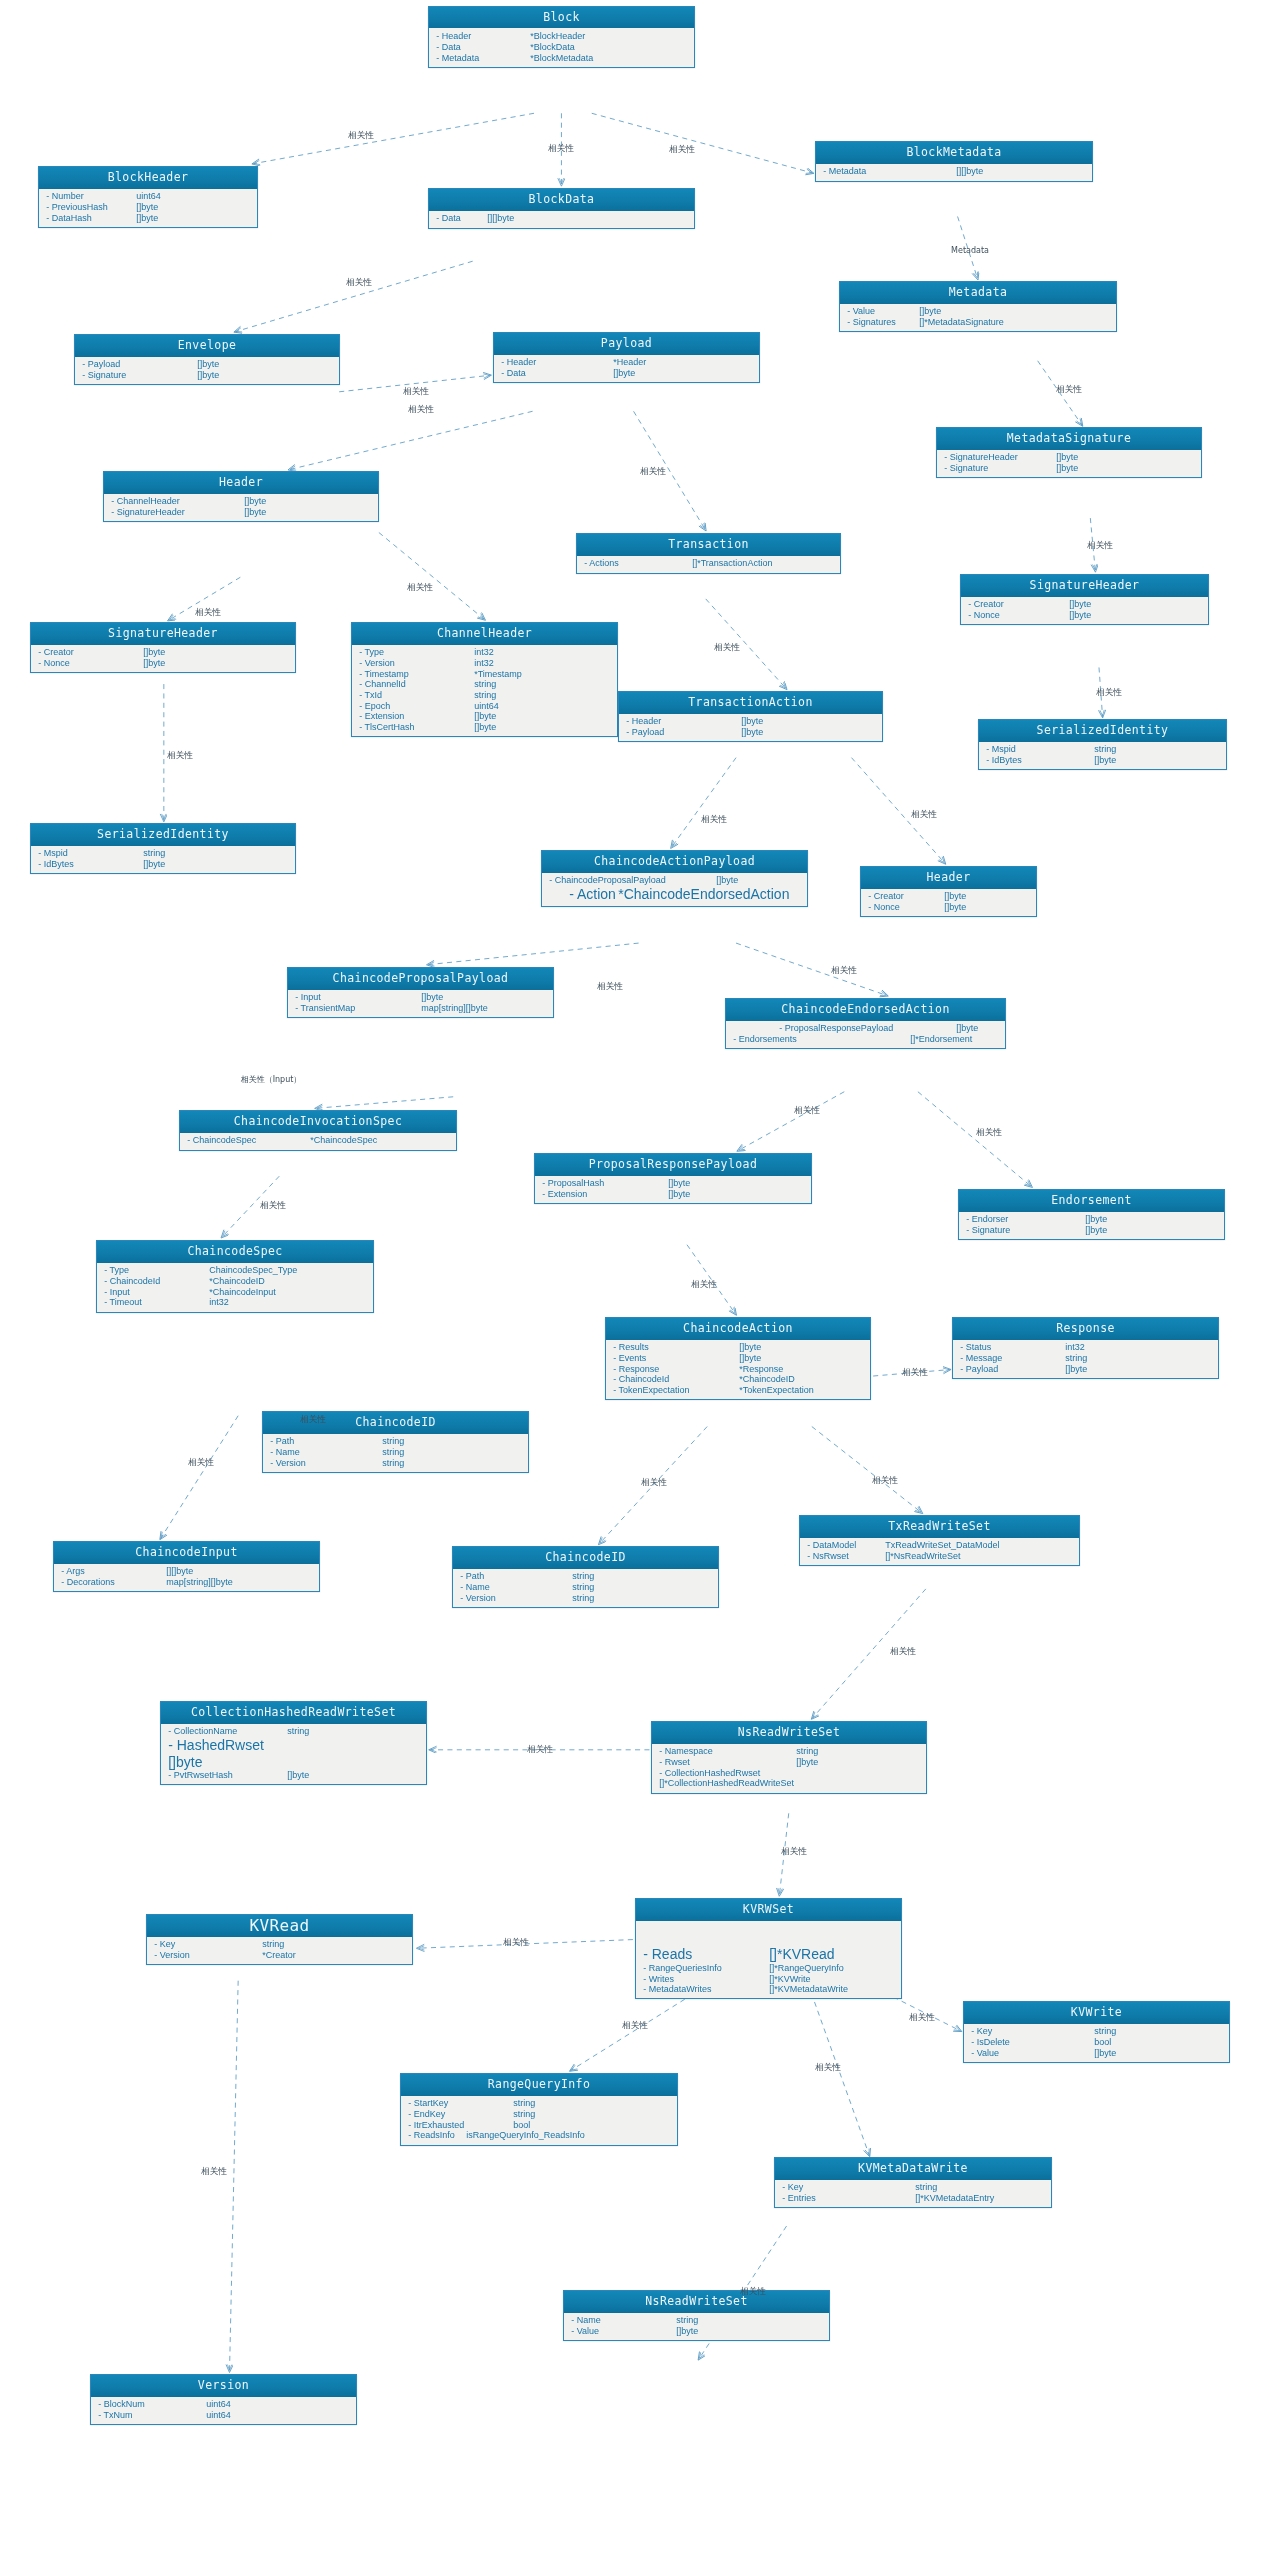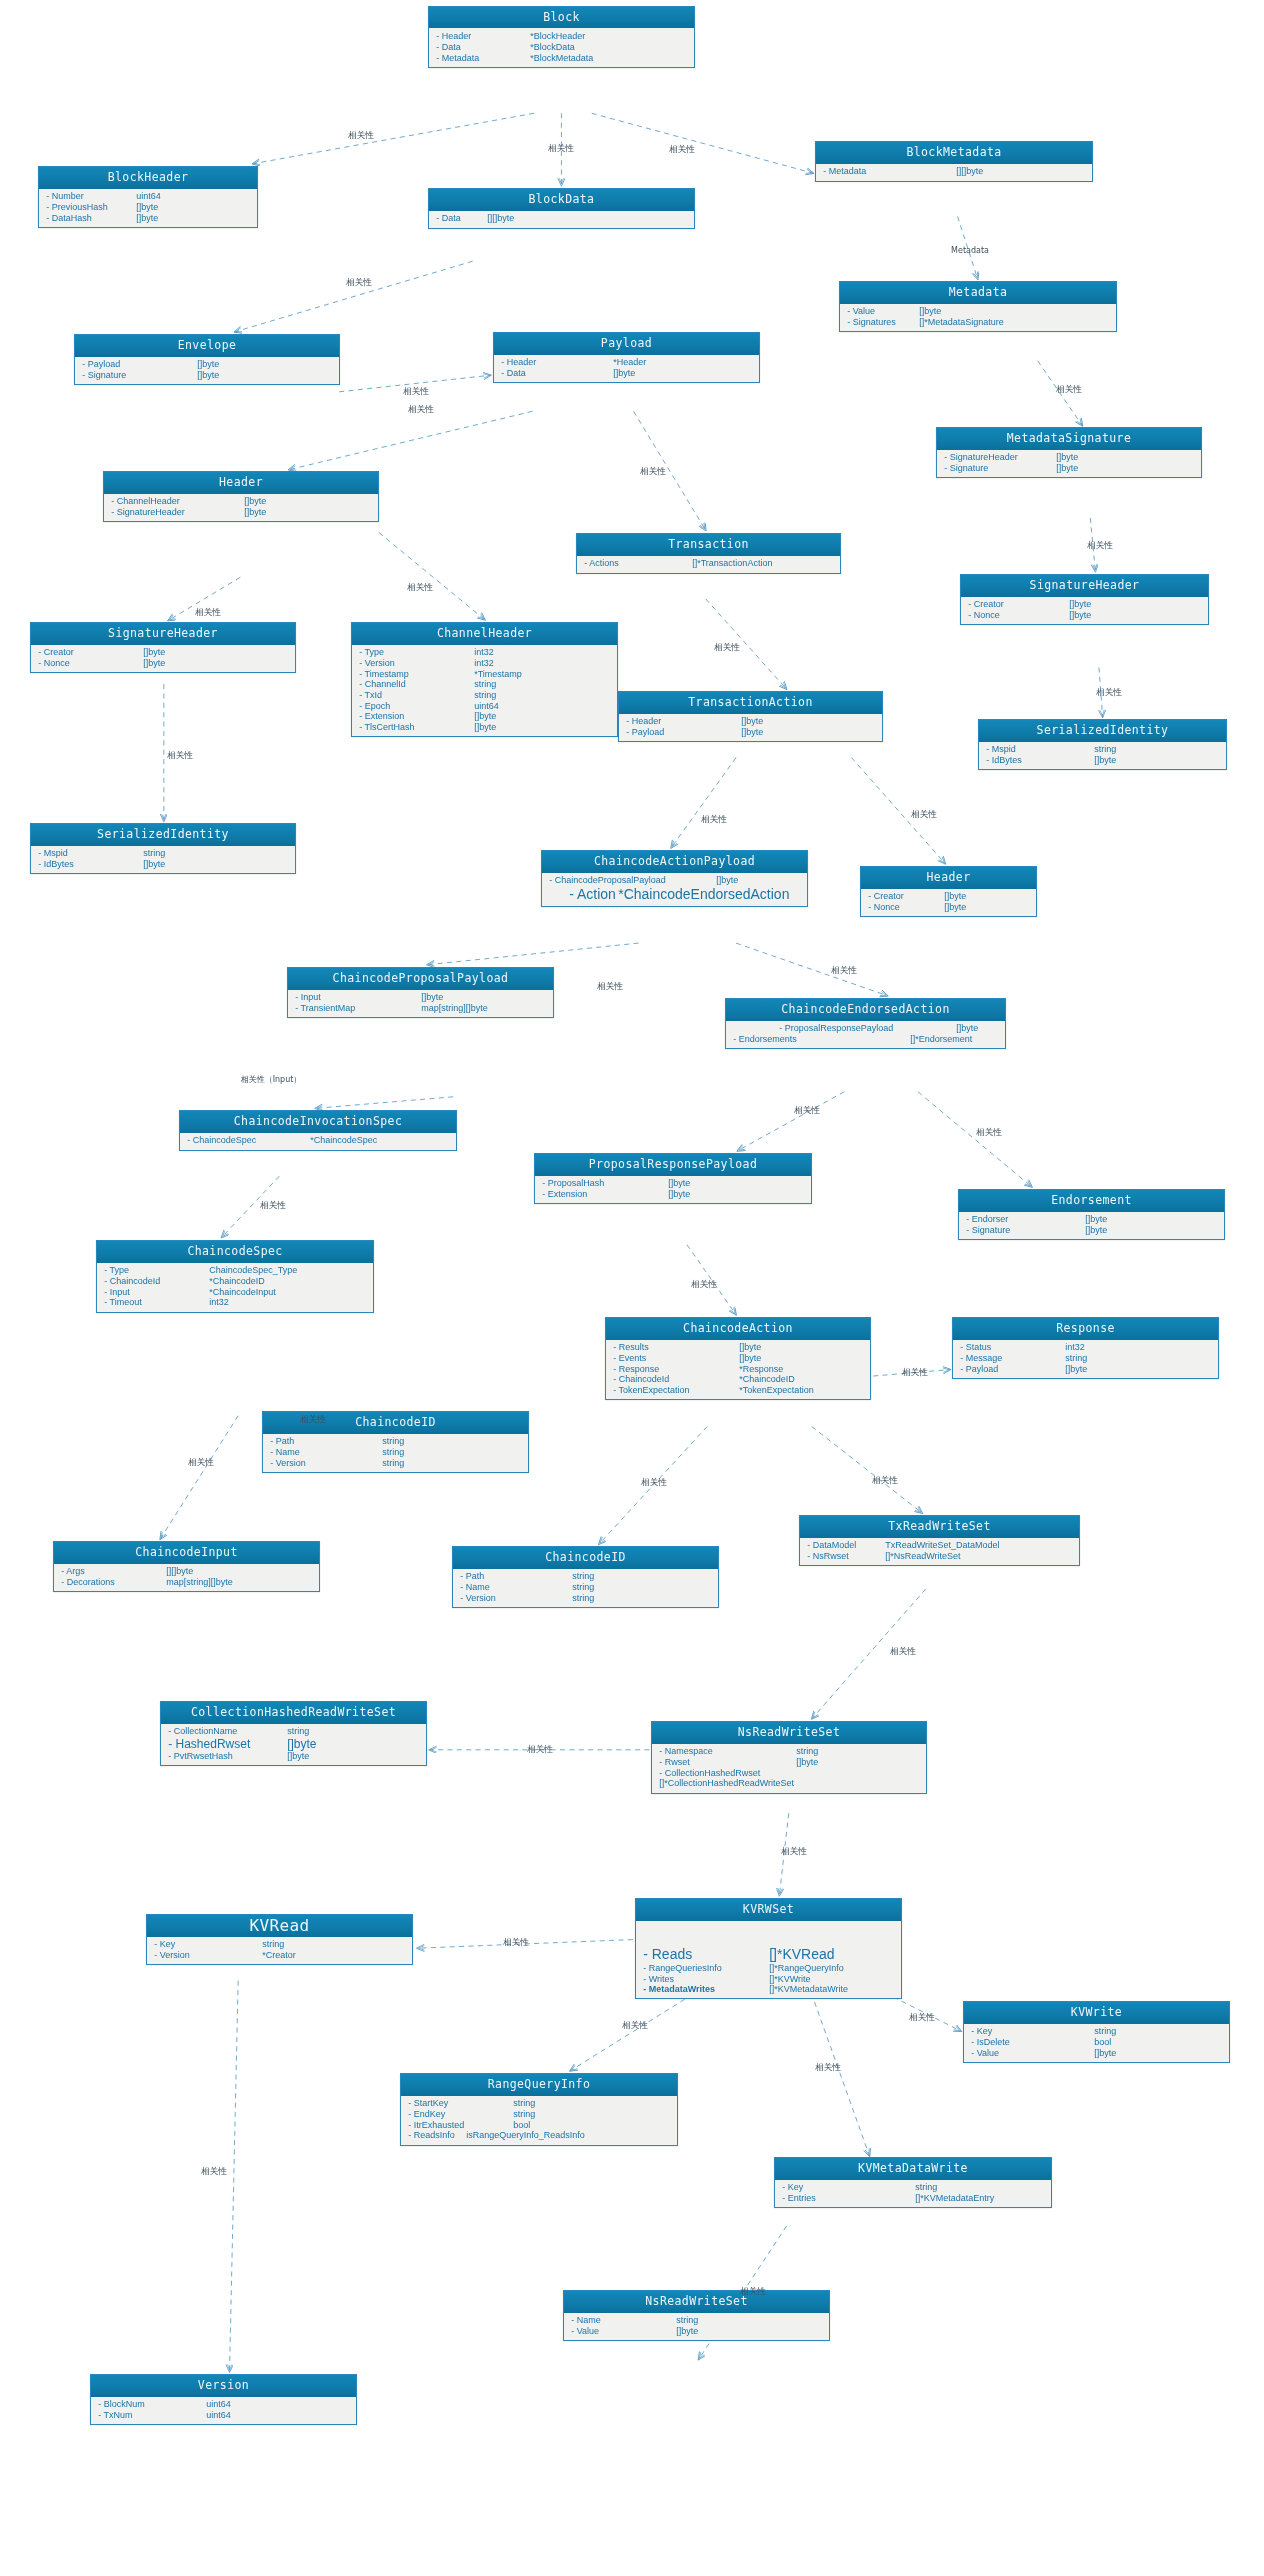--- a/index.html
+++ b/index.html
@@ -559,21 +559,21 @@
           </div>
         </div>
       </div>
       <div class="uml-node" style="left: 160px; top: 1701px; width: 267px;">
         <div class="uml-title" style="height: 21.6px; line-height: 21.6px; font-size: 11.5px;">CollectionHashedReadWriteSet</div>
         <div class="uml-fields">
           <div class="uml-row" style="font-size: 9px;">
             <span class="f-name" style="display: inline-block; min-width: 119px;">- CollectionName</span>
             <span class="f-type">string</span>
           </div>
-          <div class="uml-row" style="font-size: 12px;">
+          <div class="uml-row" style="font-size: 14px; flex-direction: column;">
             <span class="f-name" style="display: inline-block; min-width: 119px;">- HashedRwset</span>
             <span class="f-type">[]byte</span>
           </div>
           <div class="uml-row" style="font-size: 9px;">
             <span class="f-name" style="display: inline-block; min-width: 119px;">- PvtRwsetHash</span>
             <span class="f-type">[]byte</span>
           </div>
         </div>
       </div>
       <div class="uml-node" style="left: 651px; top: 1721px; width: 276px;">
@@ -617,21 +617,21 @@
           </div>
           <div class="uml-row" style="font-size: 9px;">
             <span class="f-name" style="display: inline-block; min-width: 126px;">- RangeQueriesInfo</span>
             <span class="f-type">[]*RangeQueryInfo</span>
           </div>
           <div class="uml-row" style="font-size: 9px;">
             <span class="f-name" style="display: inline-block; min-width: 126px;">- Writes</span>
             <span class="f-type">[]*KVWrite</span>
           </div>
           <div class="uml-row" style="font-size: 9px;">
-            <span class="f-name" style="display: inline-block; min-width: 126px; font-weight: bold;">- MetadataWrites</span>
+            <span class="f-name" style="display: inline-block; min-width: 126px;">- MetadataWrites</span>
             <span class="f-type">[]*KVMetadataWrite</span>
           </div>
         </div>
       </div>
       <div class="uml-node" style="left: 963px; top: 2001px; width: 267px;">
         <div class="uml-title" style="height: 21.6px; line-height: 21.6px; font-size: 11.5px;">KVWrite</div>
         <div class="uml-fields">
           <div class="uml-row" style="font-size: 9px;">
             <span class="f-name" style="display: inline-block; min-width: 123px;">- Key</span>
             <span class="f-type">string</span>

